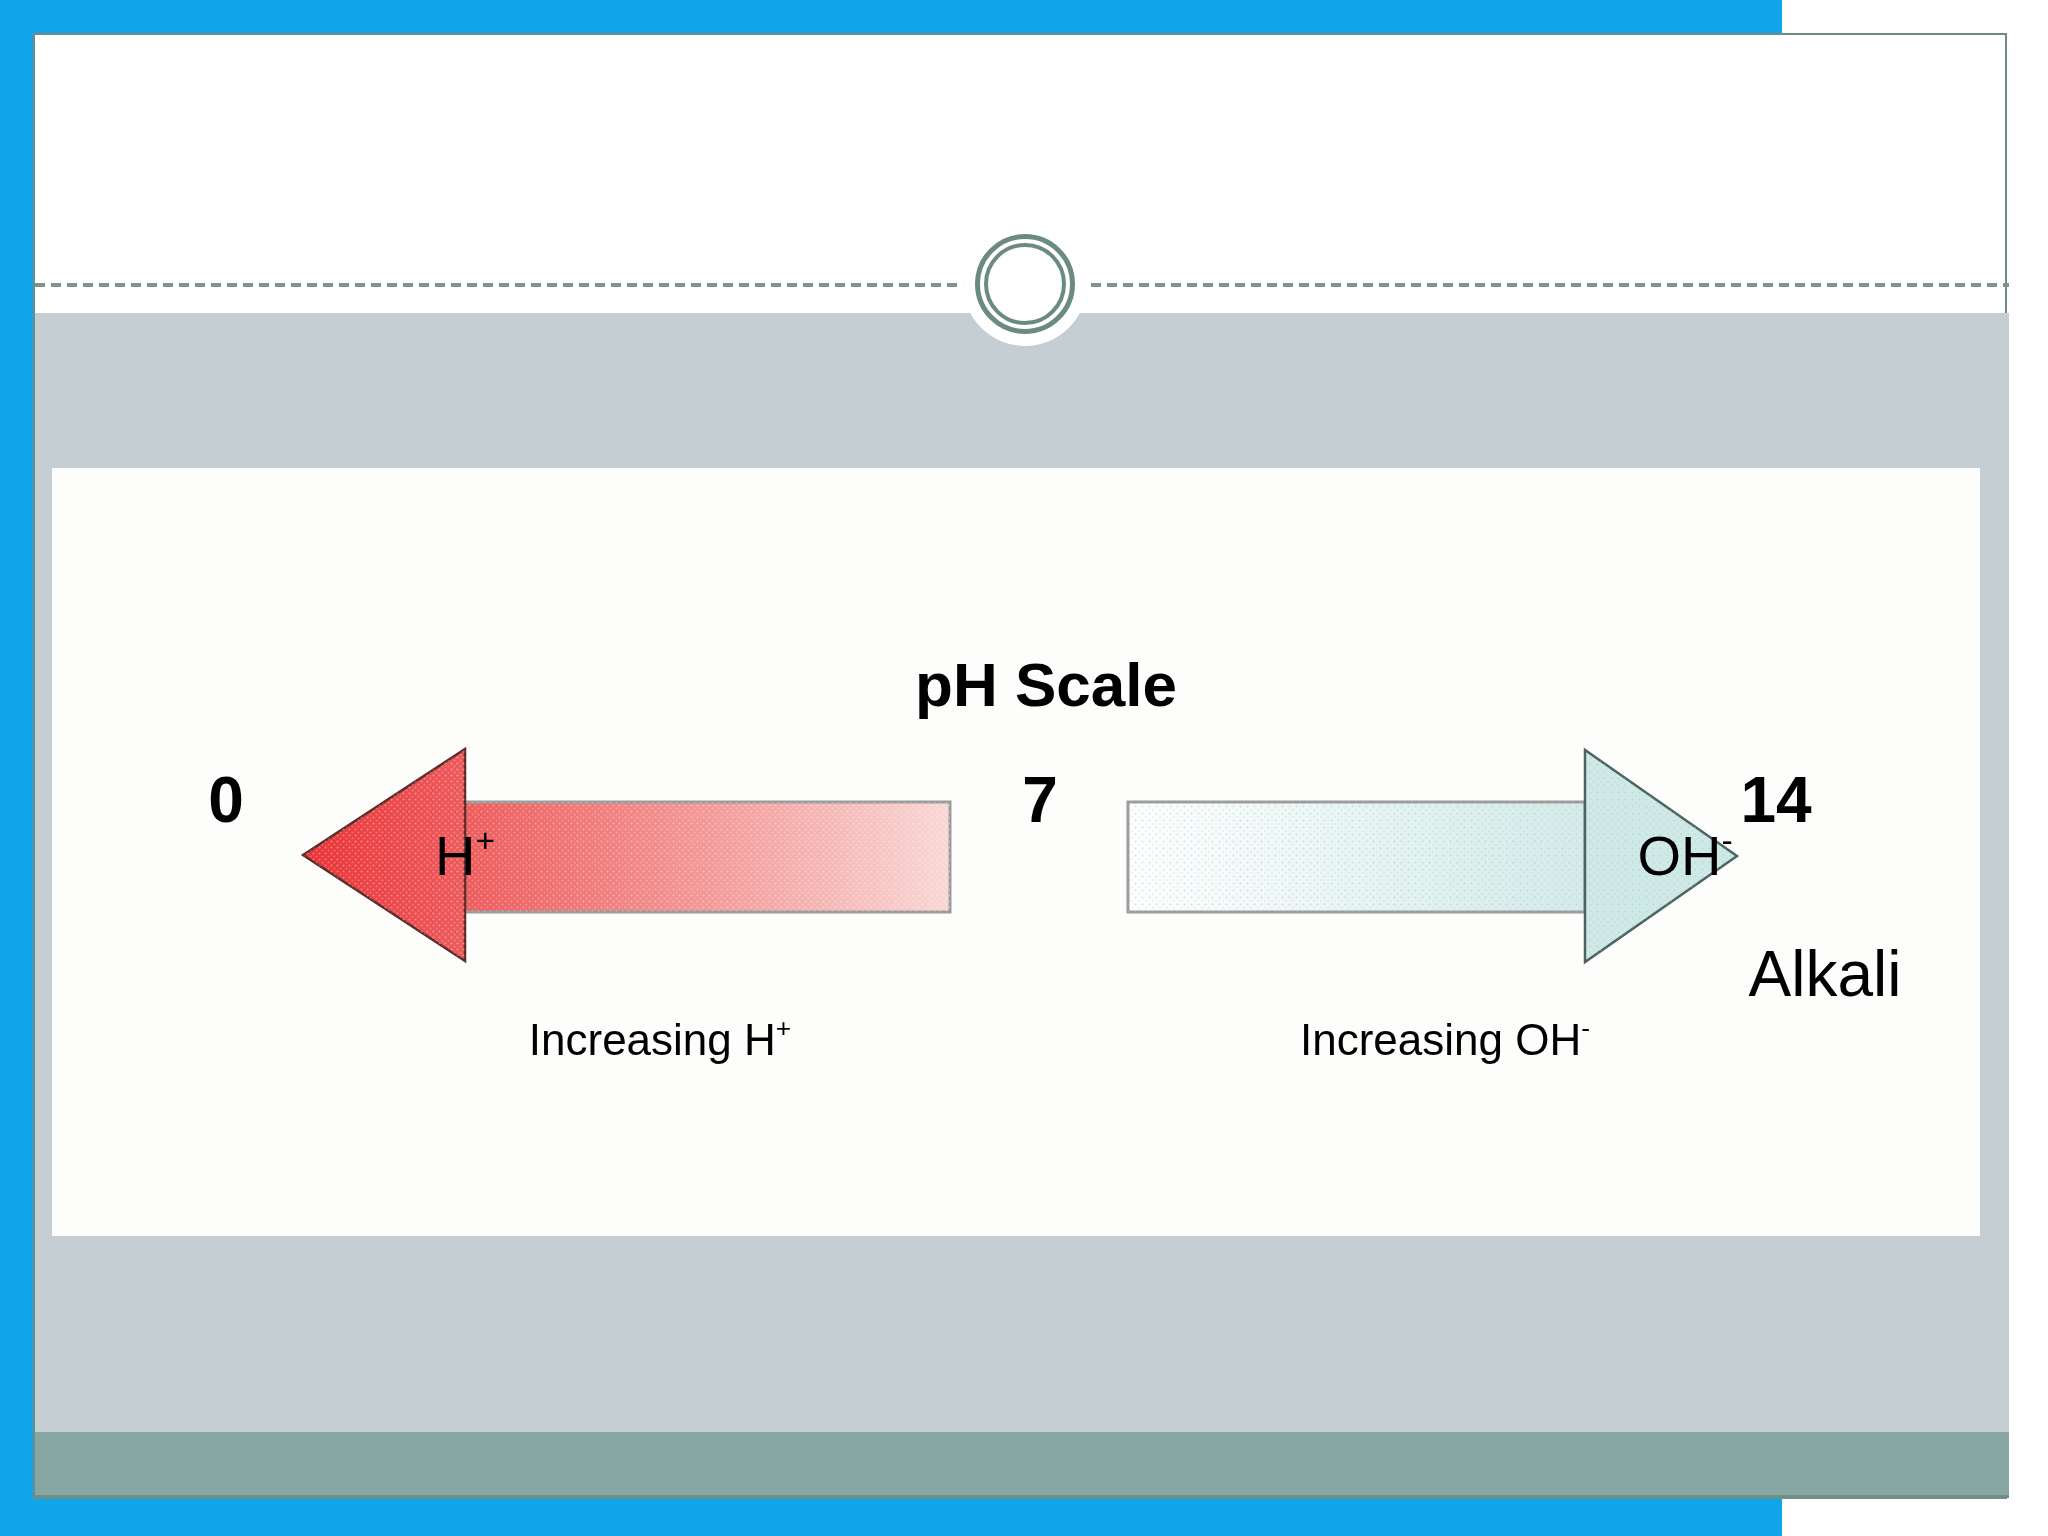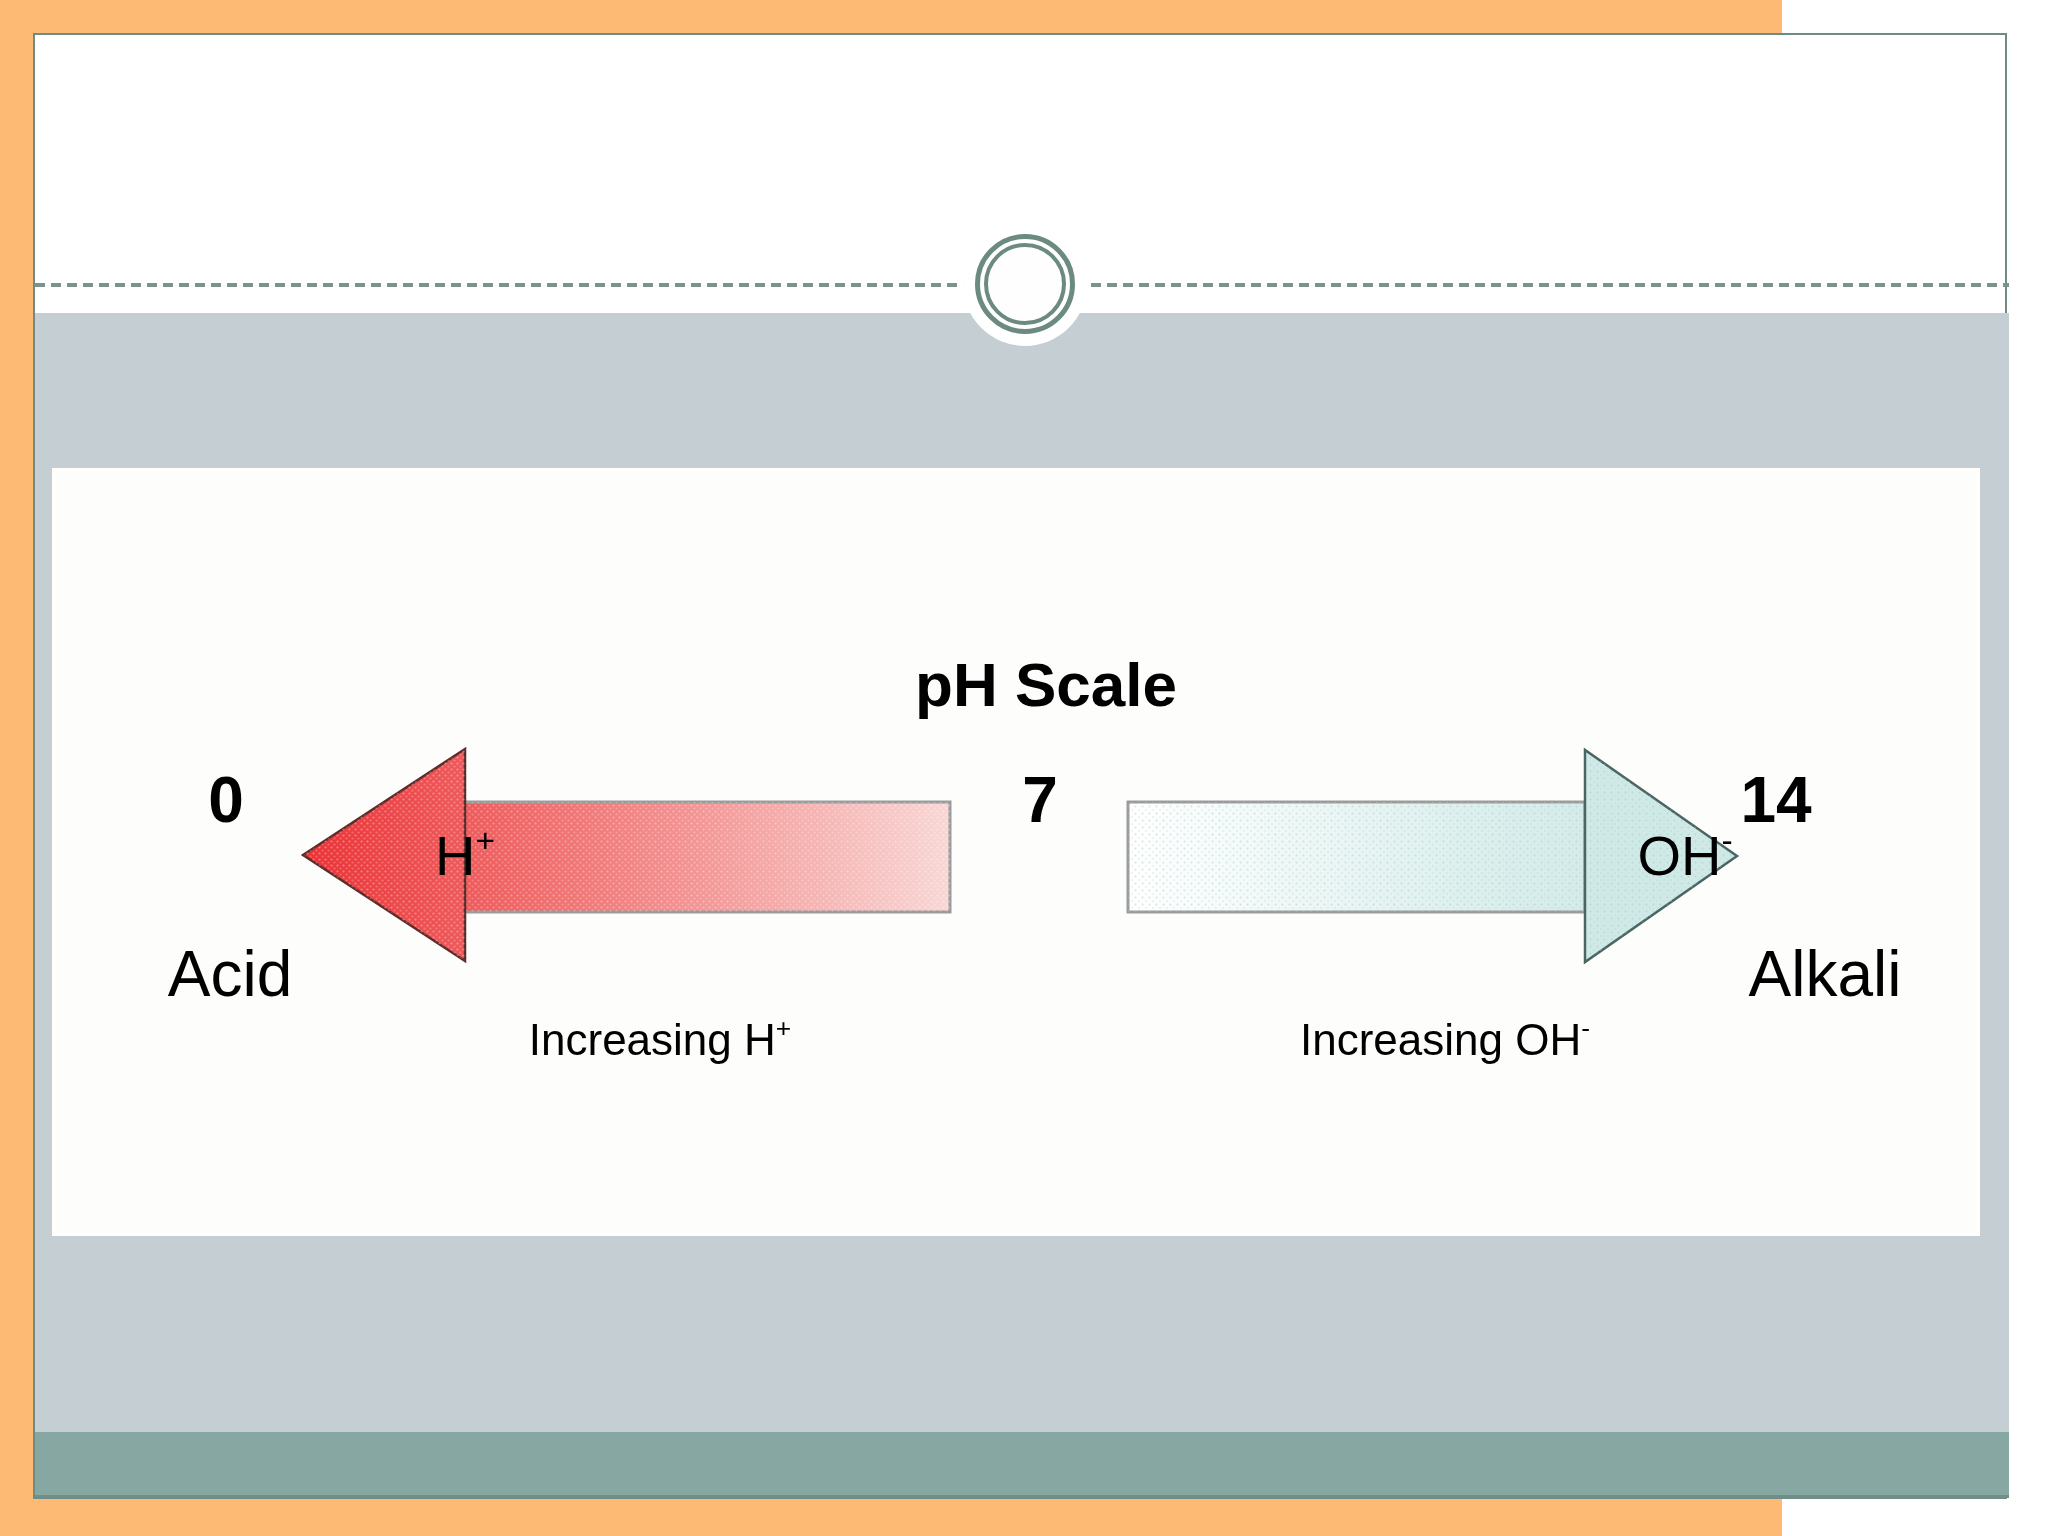--- a/index.html
+++ b/index.html
@@ -2,21 +2,21 @@
 <html><head>
 <meta charset="utf-8">
 <style>
   html, body {
     margin: 0; padding: 0;
     width: 2048px; height: 1536px;
     background: #ffffff;
     font-family: "Liberation Sans", sans-serif;
     overflow: hidden;
   }
-  .page { position: relative; width: 1782px; height: 1536px; background:#fdba74; }
+  .page { position: relative; width: 1782px; height: 1536px; background:#0ea5e9; }
 
   .slide-frame {
     position: absolute; left: 33px; top: 33px;
     width: 1974px; height: 1466px;
     background: #ffffff;
     border: 2px solid #6e8c85;
     box-sizing: border-box;
   }
   .band {
     position: absolute; left: 35px; top: 313px;
@@ -139,20 +139,19 @@
   <div class="txt diagram-title">pH Scale</div>
 
   <div class="txt num num-0">0</div>
   <div class="txt num num-7">7</div>
   <div class="txt num num-14">14</div>
 
   <div class="txt arrow-text arrow-text-h"><span>H</span><sup>+</sup></div>
 
   <div class="txt arrow-text arrow-text-oh"><span>OH</span><sup>-</sup></div>
 
-  <div class="txt zone-label label-acid">Acid</div>
   <div class="txt zone-label label-alkali">Alkali</div>
 
   <div class="txt caption caption-left"><span>Increasing H</span><sup>+</sup></div>
 
   <div class="txt caption caption-right"><span>Increasing OH</span><sup>-</sup></div>
 
 </div>
 
 </body></html>

